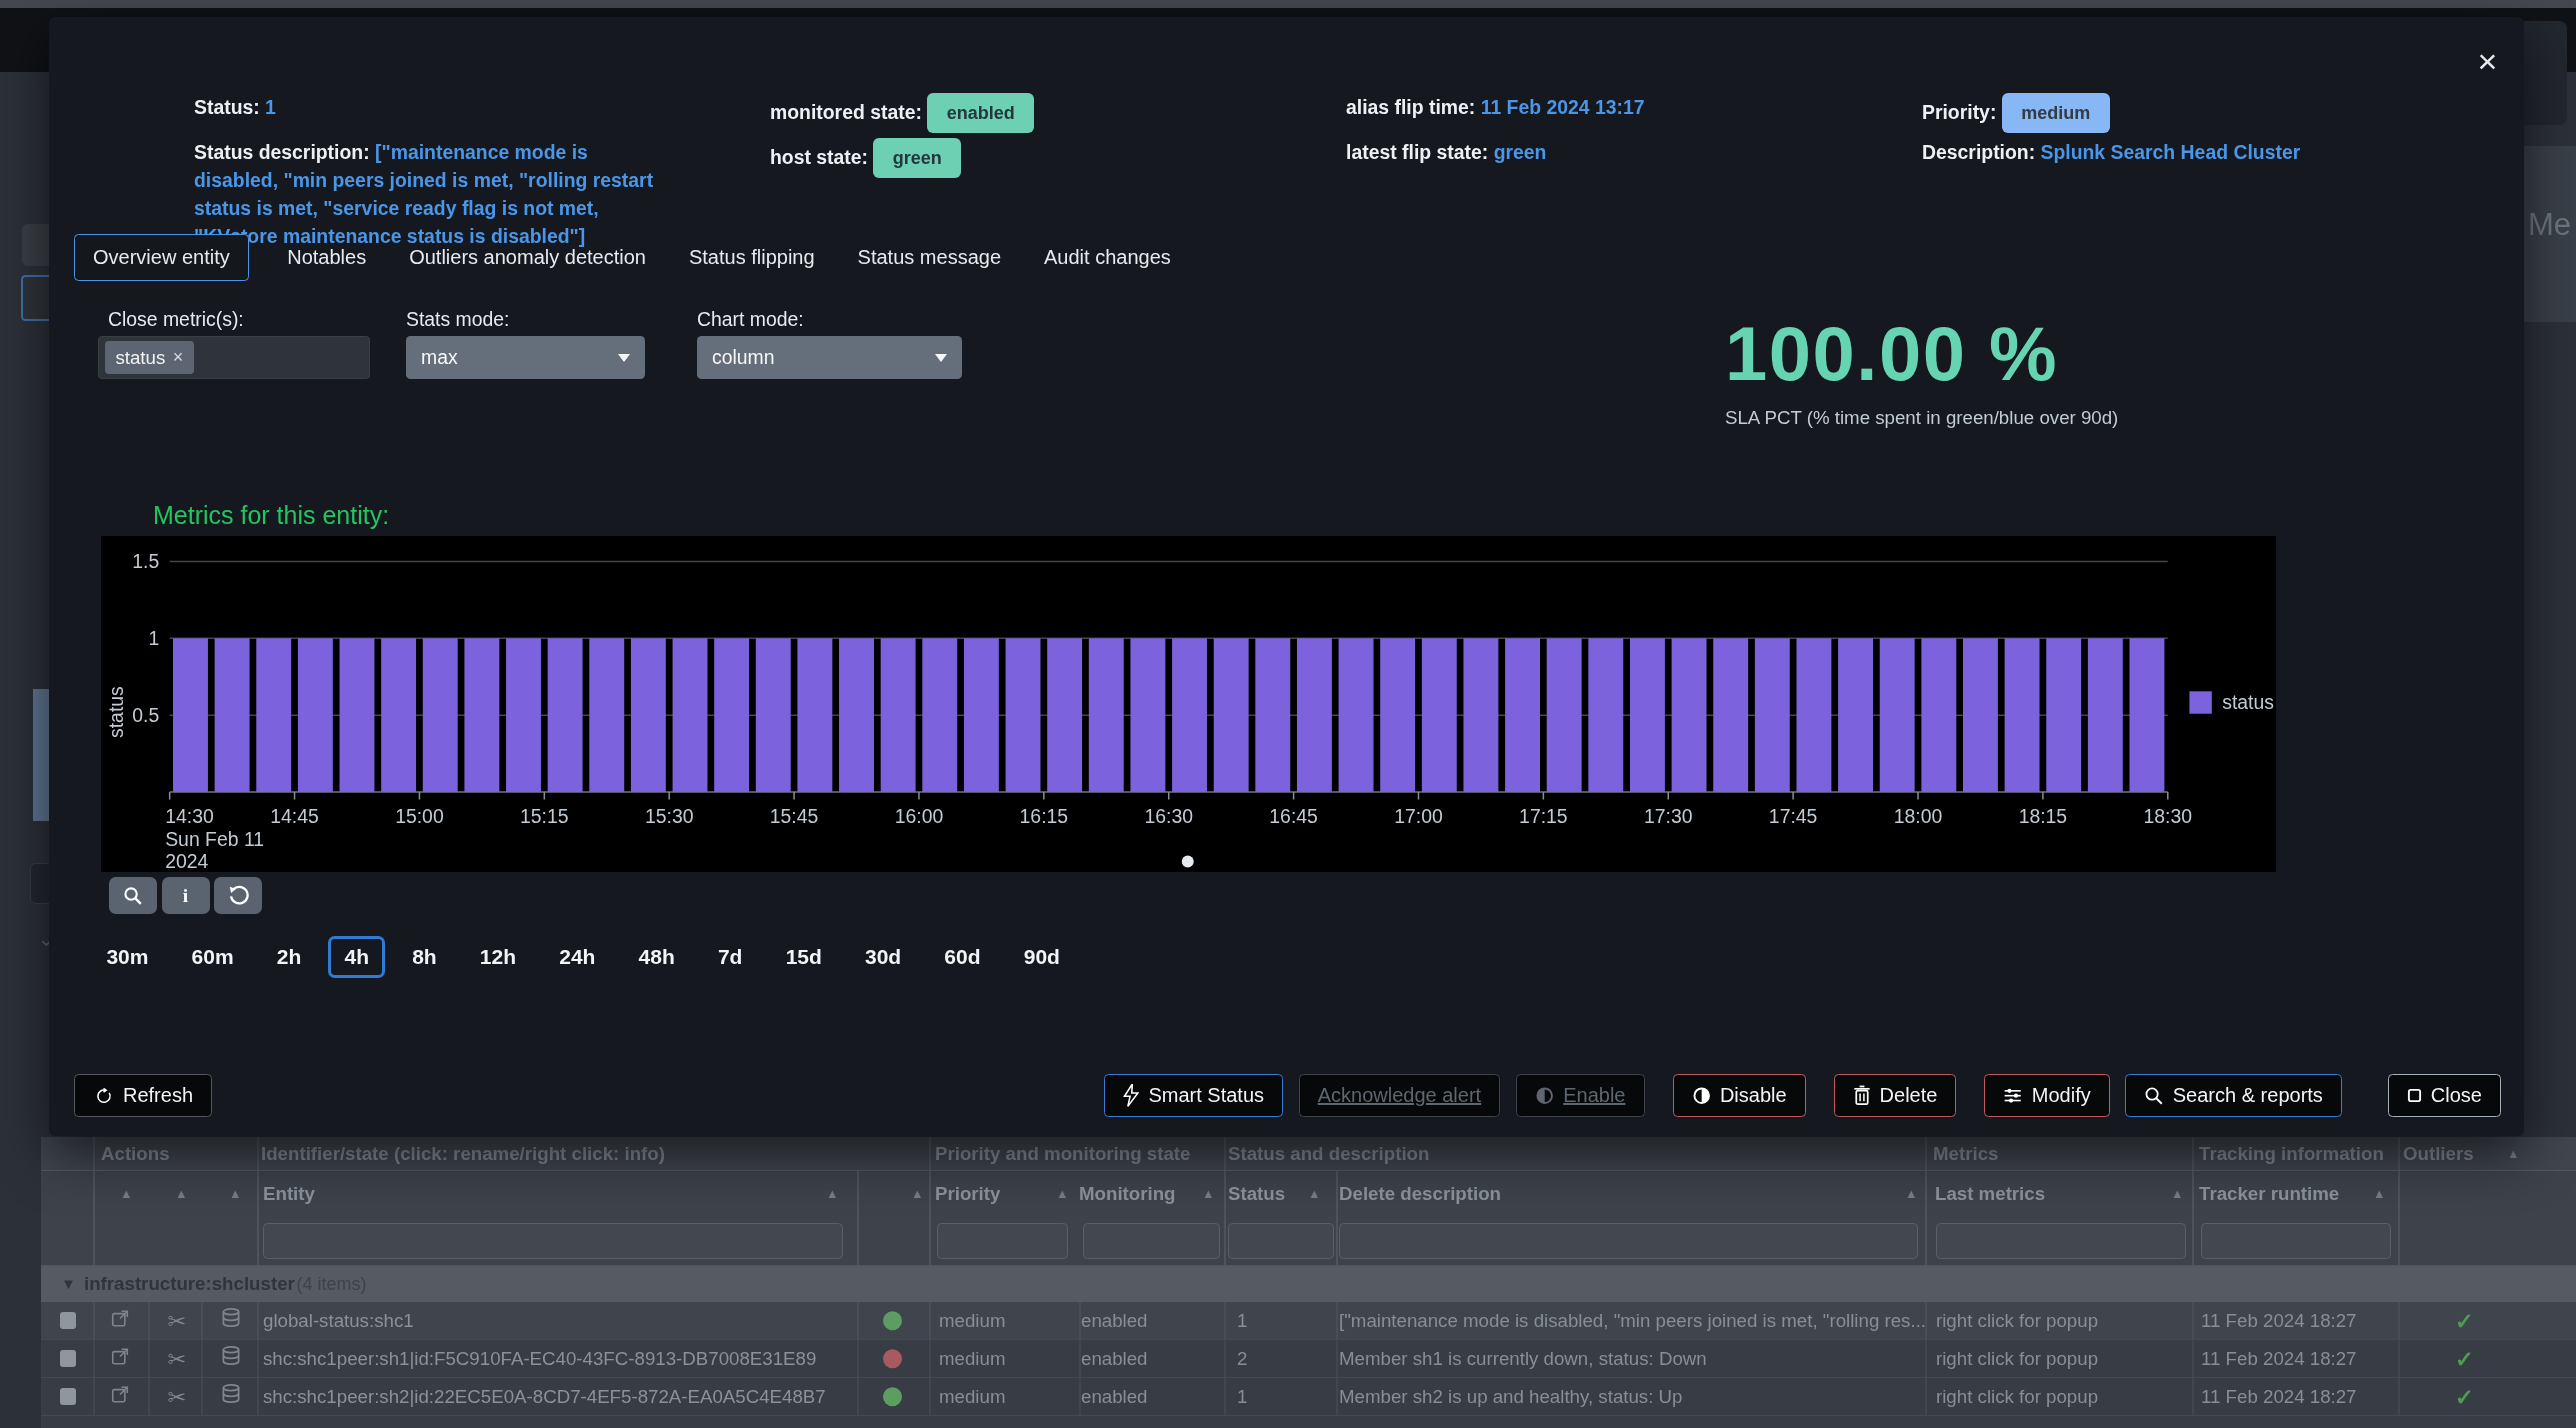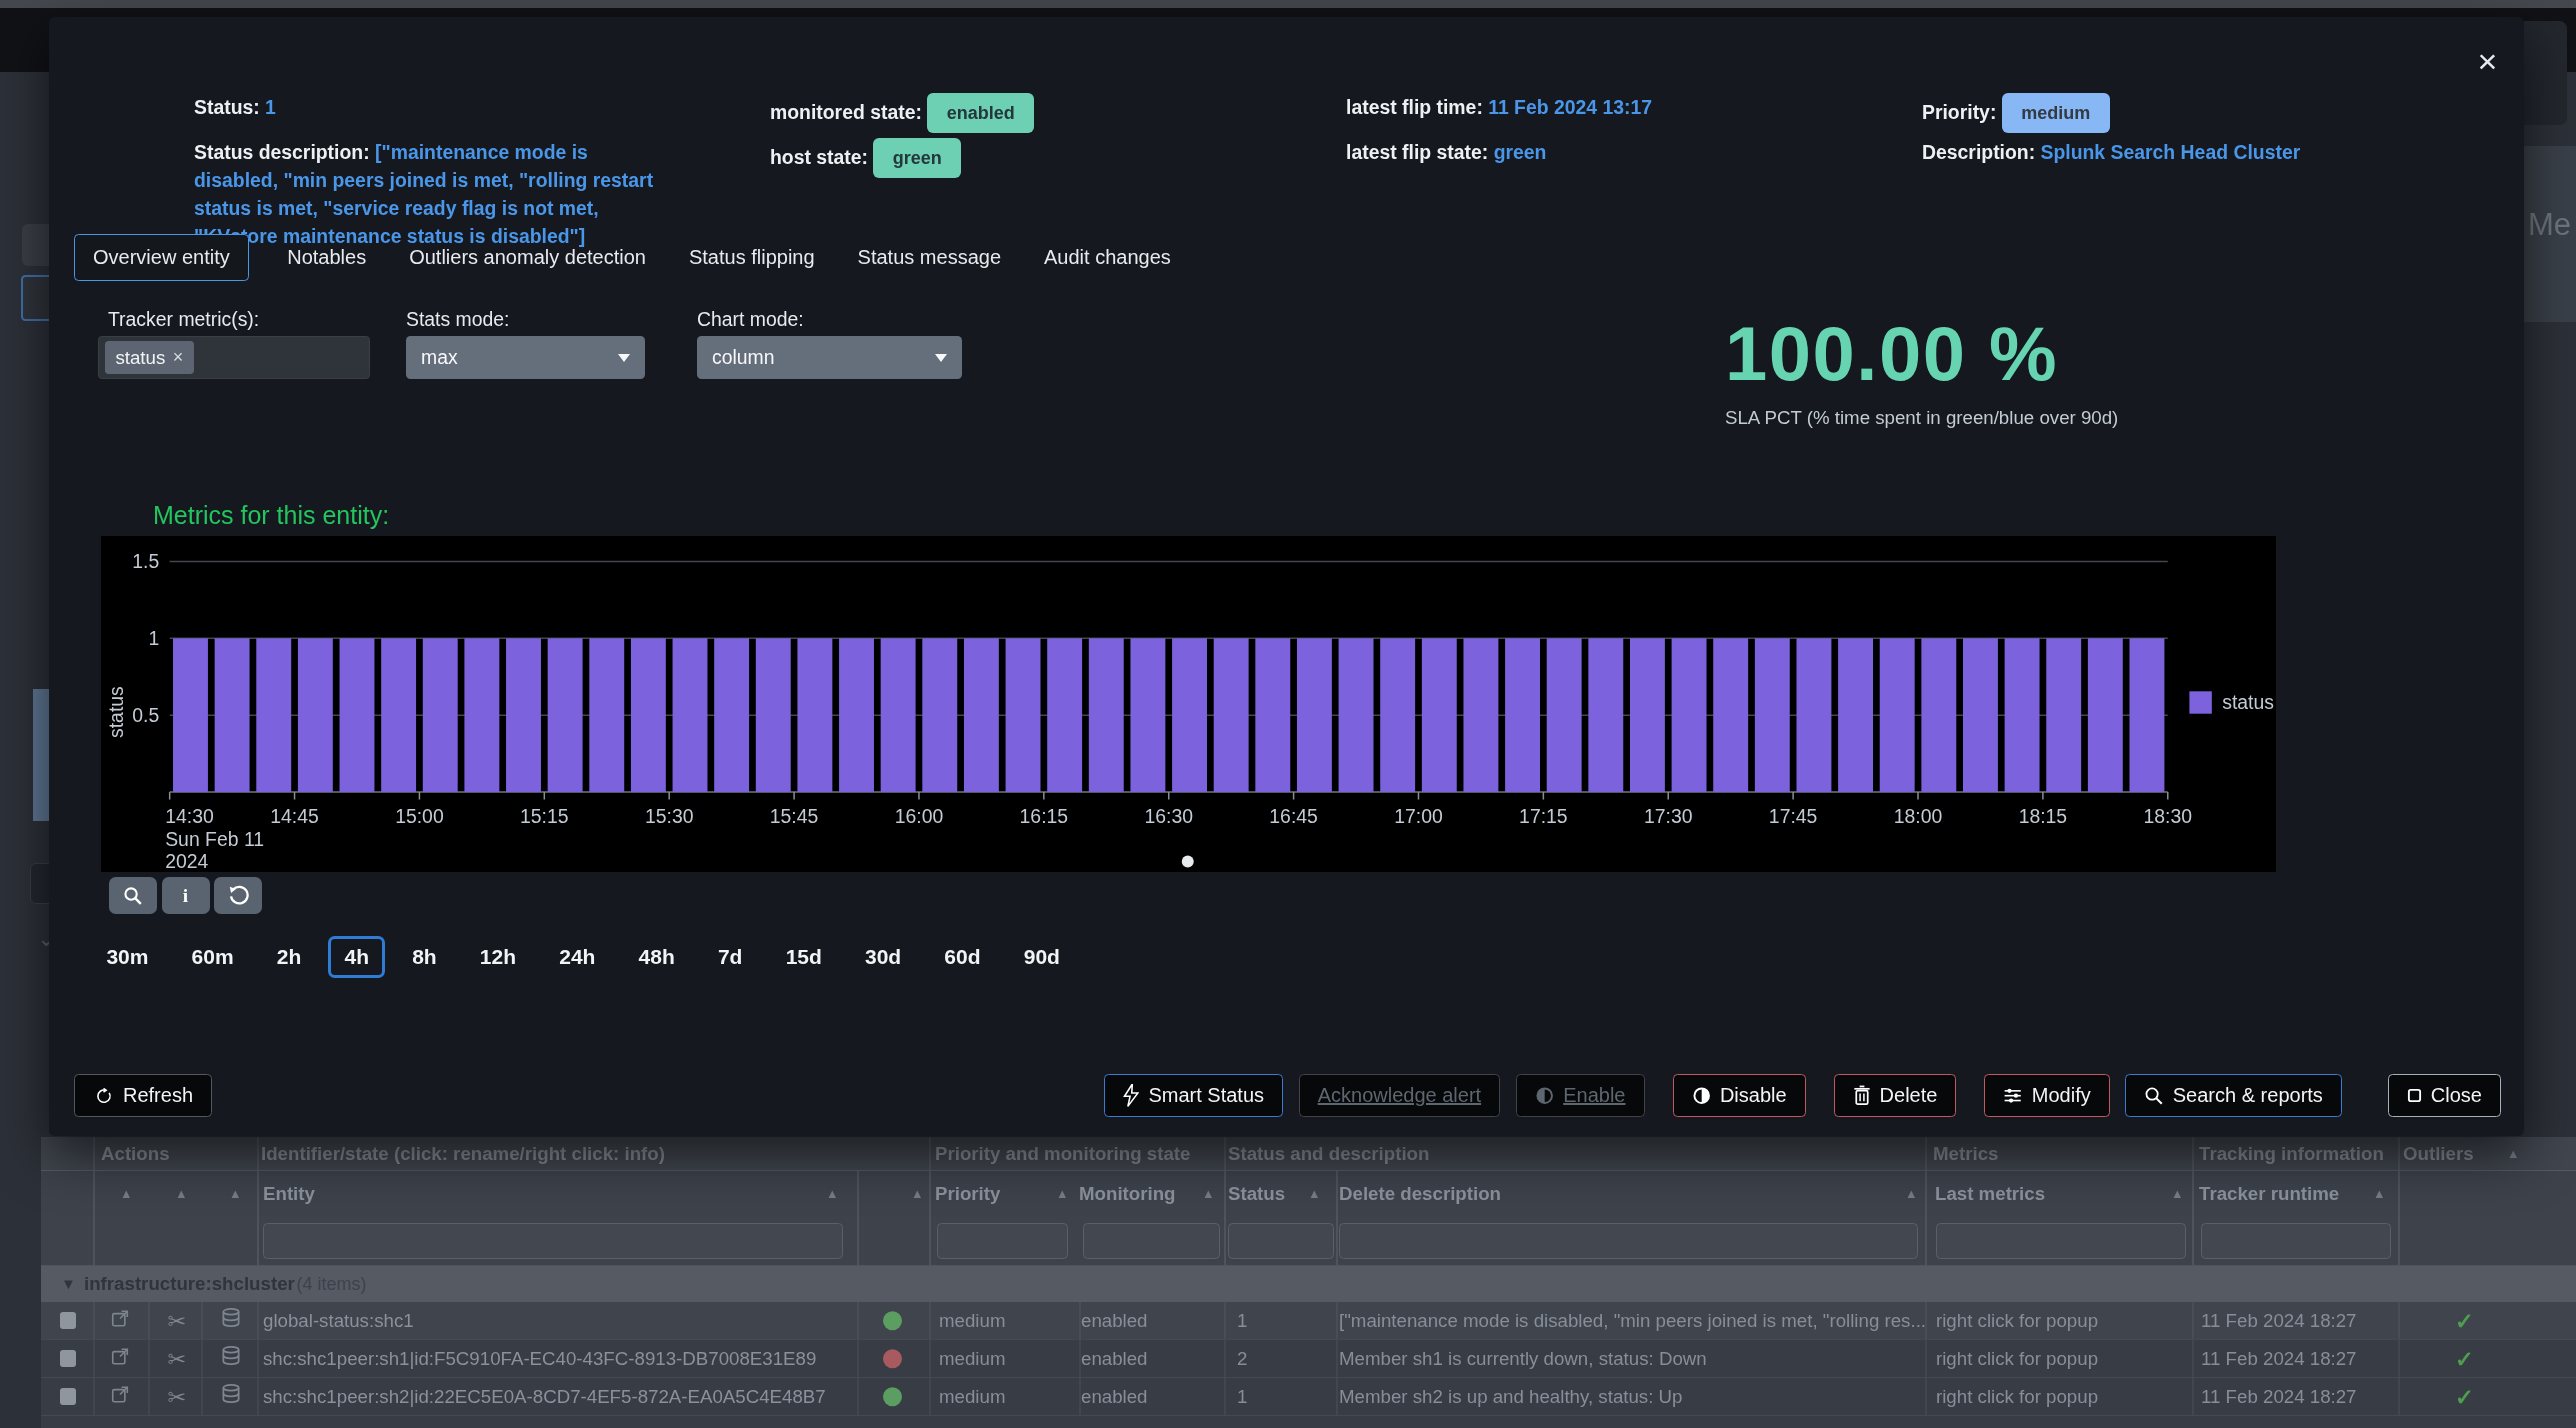--- a/index.html
+++ b/index.html
@@ -302,21 +302,21 @@
 
     <div class="abs inf c1 r1">
       <span class="lbl">Status:</span>
       <span class="blue">1</span>
     </div>
     <div class="abs inf c2 r1">
       <span class="lbl">monitored state:</span>
       <span class="badge teal">enabled</span>
     </div>
     <div class="abs inf c3 r1">
-      <span class="lbl">latest flip time:</span>
+      <span class="lbl">alias flip time:</span>
       <span class="blue">11 Feb 2024 13:17</span>
     </div>
     <div class="abs inf c4 r1">
       <span class="lbl">Priority:</span>
       <span class="badge bluebg">medium</span>
     </div>
     <div class="abs inf wrap c1 r2">
       <span class="lbl">Status description:</span>
       <span class="blue">["maintenance mode is disabled, "min peers joined is met, "rolling restart status is met, "service ready flag is not met, "KVstore maintenance status is disabled"]</span>
     </div>
@@ -335,21 +335,21 @@
 
     <div class="abs tabs" id="tabs">
         <div class="tab active">Overview entity</div>
         <div class="tab">Notables</div>
         <div class="tab">Outliers anomaly detection</div>
         <div class="tab">Status flipping</div>
         <div class="tab">Status message</div>
         <div class="tab">Audit changes</div>
       </div>
 
-    <div class="abs ctl-label" style="left:59px;top:291px;">Tracker metric(s):</div>
+    <div class="abs ctl-label" style="left:59px;top:291px;">Close metric(s):</div>
     <div class="abs metric-box">
       <span class="token">
         <span>status</span>
         <span class="x">×</span>
       </span>
     </div>
     <div class="abs ctl-label" style="left:357px;top:291px;">Stats mode:</div>
     <div class="abs select sel-stats">
       <span>max</span>
       <span class="caret"></span>

